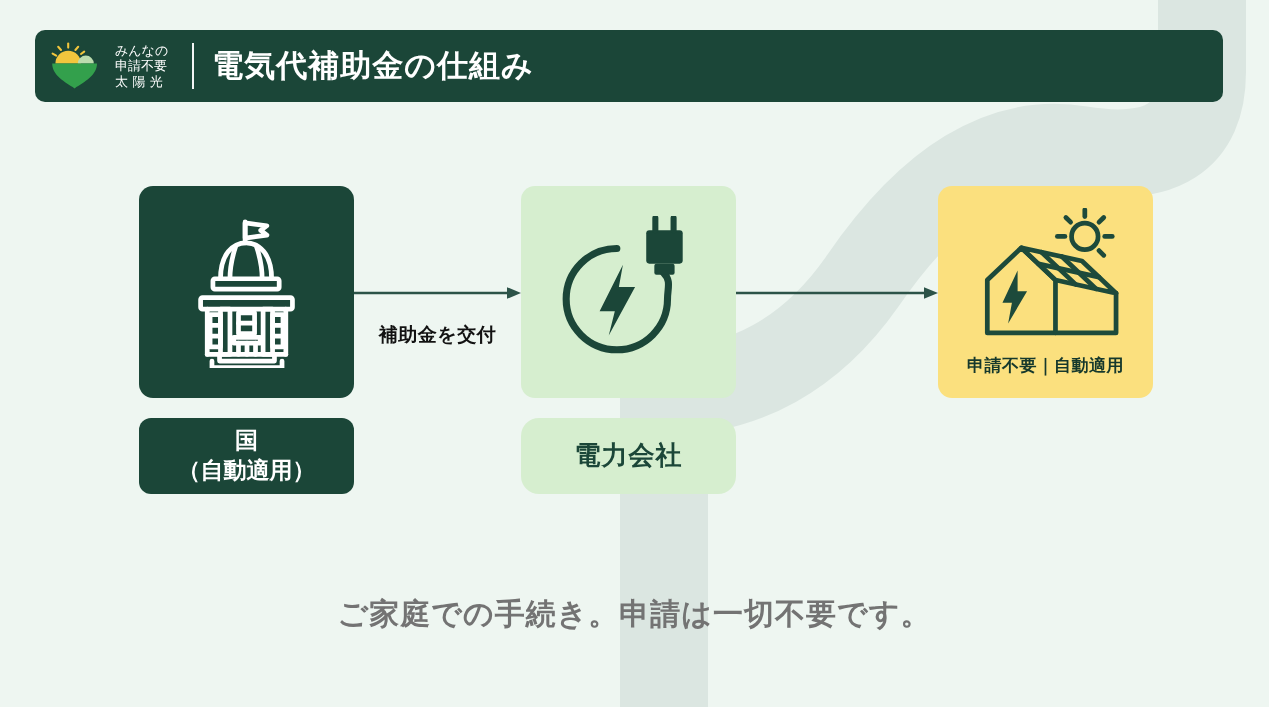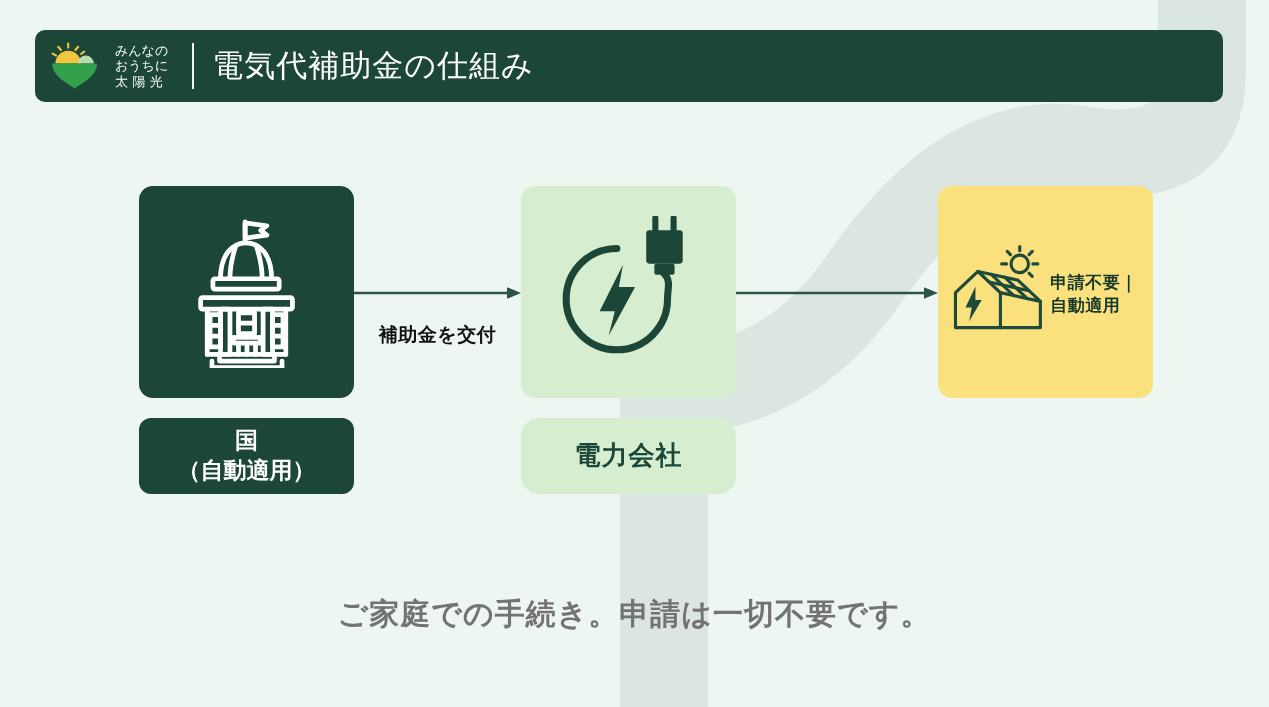--- a/index.html
+++ b/index.html
@@ -10,25 +10,25 @@
   .bg-swirl{position:absolute;left:0;top:0;z-index:0;}
 
   
   .header{position:absolute;left:35px;top:30px;width:1188px;height:72px;
           background:#1b4638;border-radius:10px;z-index:2;
           display:flex;align-items:center;}
   .brand{display:flex;align-items:center;margin-left:14px;}
   .brand-name{color:#fff;font-size:13px;line-height:1.18;font-weight:400;margin-left:10px;}
   .brand-name .sp{letter-spacing:0.34em;}
   .title-divider{width:2px;height:46px;background:#ffffff;margin-left:24px;opacity:.95;}
-  .page-title{color:#ffffff;font-size:31px;font-weight:400;margin-left:18px;letter-spacing:1px;}
+  .page-title{color:#ffffff;font-size:31px;font-weight:700;margin-left:18px;letter-spacing:1px;}
 
   
   .node-box{position:absolute;top:186px;width:215px;height:212px;border-radius:14px;z-index:2;
-            display:flex;flex-direction:row;align-items:center;justify-content:center;}
+            display:flex;flex-direction:column;align-items:center;justify-content:center;}
   .node-label{position:absolute;top:418px;width:215px;height:76px;border-radius:12px;z-index:2;
               display:flex;flex-direction:column;align-items:center;justify-content:center;
               font-weight:700;text-align:center;line-height:1.3;}
   .dark{background:#1b4638;color:#ffffff;}
   .light{background:#d6eecf;color:#1b4638;}
   .yellowbx{background:#fbe07e;color:#1b4638;}
   .lbl-sm{font-size:23px;}
   .lbl-lg{font-size:26px;letter-spacing:1px;}
   .badge{font-size:17px;font-weight:700;color:#15382c;margin-top:4px;letter-spacing:0.5px;}
 
@@ -58,21 +58,21 @@
           <line x1="9" y1="19" x2="4.5" y2="16.5"></line>
           <line x1="33" y1="12" x2="36.5" y2="8"></line>
           <line x1="40" y1="17" x2="44" y2="14"></line>
         </g>
         <path d="M 8,29 A 16 16 0 0 1 40,29 Z" fill="#f2c63d"></path>
         <path d="M 36,29 A 10 10 0 0 1 56,29 Z" fill="#bcdcae"></path>
         <path d="M 4,29 L 60,29 C 60,44 44,52 32,60 C 20,52 4,44 4,29 Z" fill="#33a04c"></path>
       </svg>
       <div class="brand-name">
         <div>みんなの</div>
-        <div>おうちに</div>
+        <div>申請不要</div>
         <div class="sp">太陽光</div>
       </div>
     </div>
     <div class="title-divider"></div>
     <div class="page-title">電気代補助金の仕組み</div>
   </div>
 
   <div class="node-box dark" style="left:139px;">
     <svg width="142" height="152" viewBox="0 0 150 160">
       <g fill="none" stroke="#ffffff" stroke-width="5" stroke-linecap="round" stroke-linejoin="round">

